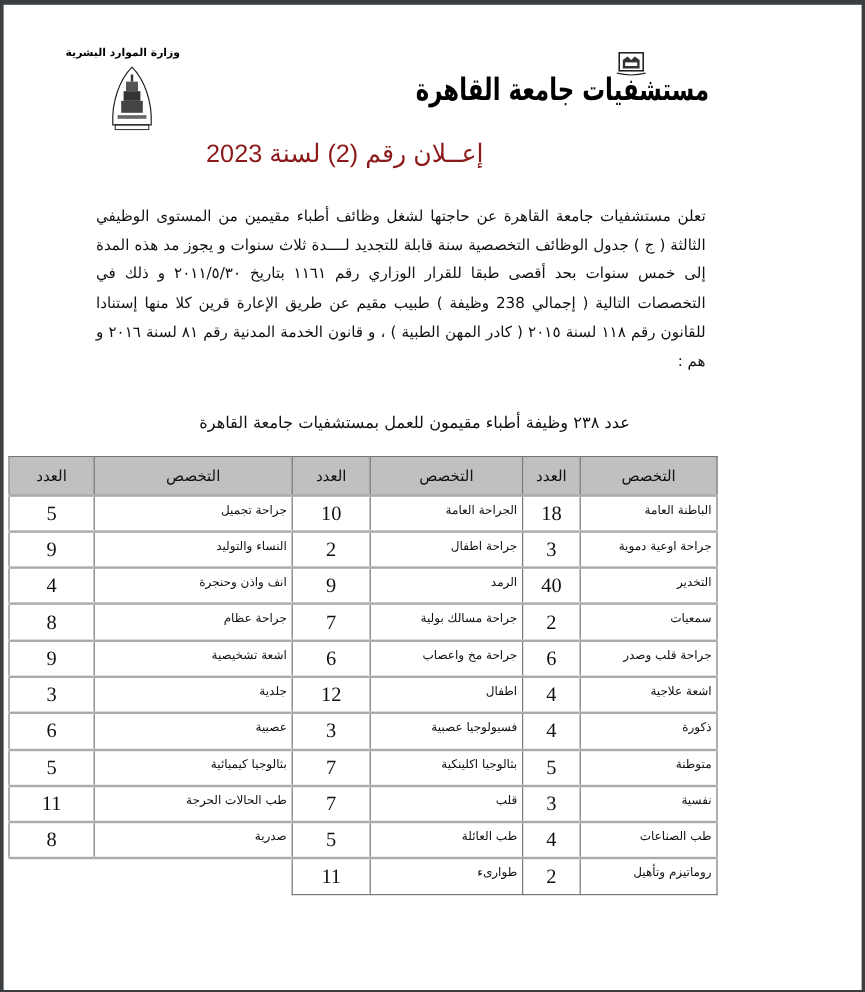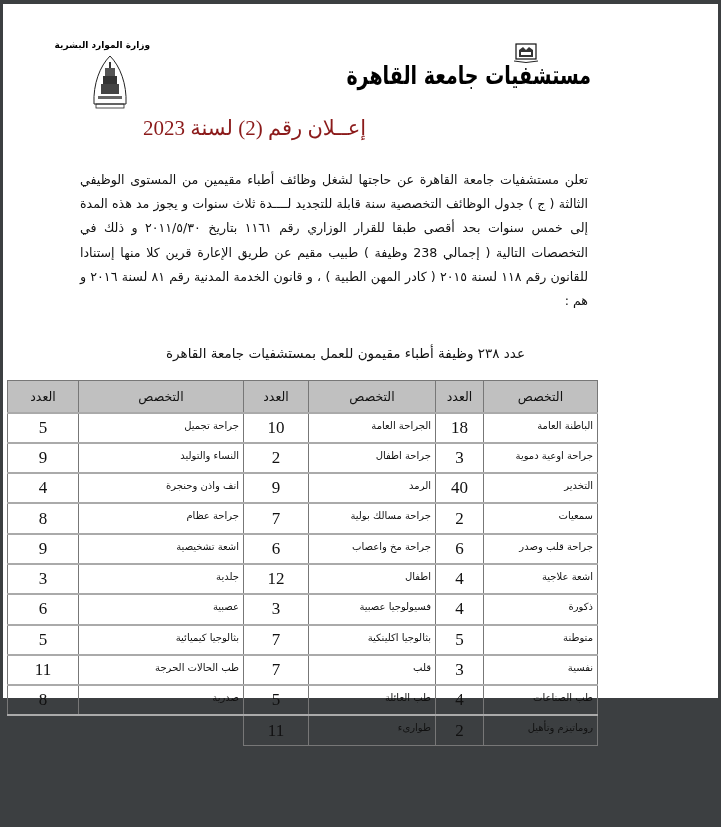--- a/index.html
+++ b/index.html
@@ -1,37 +1,37 @@
 <!DOCTYPE html>
 <html><head>
 <meta charset="utf-8">
 <style>
   html, body { margin:0; padding:0; }
   body {
     width:721px; height:827px; background:#3c3f41; position:relative; overflow:hidden;
     font-family:"DejaVu Sans", sans-serif;
   }
   .page {
-    position:absolute; left:3px; top:4px; width:715px; height:694px; background:#ffffff;
+    position:absolute; left:3px; top:4px; width:715px; height:821px; background:#ffffff;
   }
   .logo-left { position:absolute; left:67px; top:36px; width:80px; text-align:center; }
   .logo-left .ministry {
     font-family:"DejaVu Sans", sans-serif; font-weight:bold; font-size:9px; color:#000;
     direction:rtl; white-space:nowrap; letter-spacing:-0.3px;
   }
   .logo-left svg { display:block; margin:4px auto 0; }
   .logo-right { position:absolute; left:458px; top:38px; width:130px; text-align:center; }
   .logo-right svg { display:block; margin:0 auto; }
   .logo-right .hosp {
     font-family:"DejaVu Sans", sans-serif; font-weight:900; font-size:19px; color:#000;
     direction:rtl; white-space:nowrap; margin-top:0px; transform:scaleY(1.35); letter-spacing:-1px;
   }
   .title {
-    position:absolute; left:140px; top:112px; width:260px; text-align:left;
-    font-family:Liberation Serif, serif; font-size:21px; color:#8b1a1a; direction:rtl; white-space:nowrap;
+    position:absolute; left:140px; top:112px; width:260px; text-align:right;
+    font-family:Liberation Sans, sans-serif; font-size:21px; color:#8b1a1a; direction:rtl; white-space:nowrap;
   }
   .intro {
     position:absolute; left:46px; top:164px; width:508px;
     direction:rtl; text-align:justify; text-align-last:right;
     font-family:"DejaVu Sans", sans-serif; font-size:12.6px; line-height:24.2px; color:#111;margin-left:31px;
   }
   .intro p { margin:0; }
   .subtitle {
     position:absolute; left:62px; top:341px; width:460px; text-align:right; direction:rtl;
     font-family:"DejaVu Sans", sans-serif; font-size:13.5px; color:#111; white-space:nowrap;

